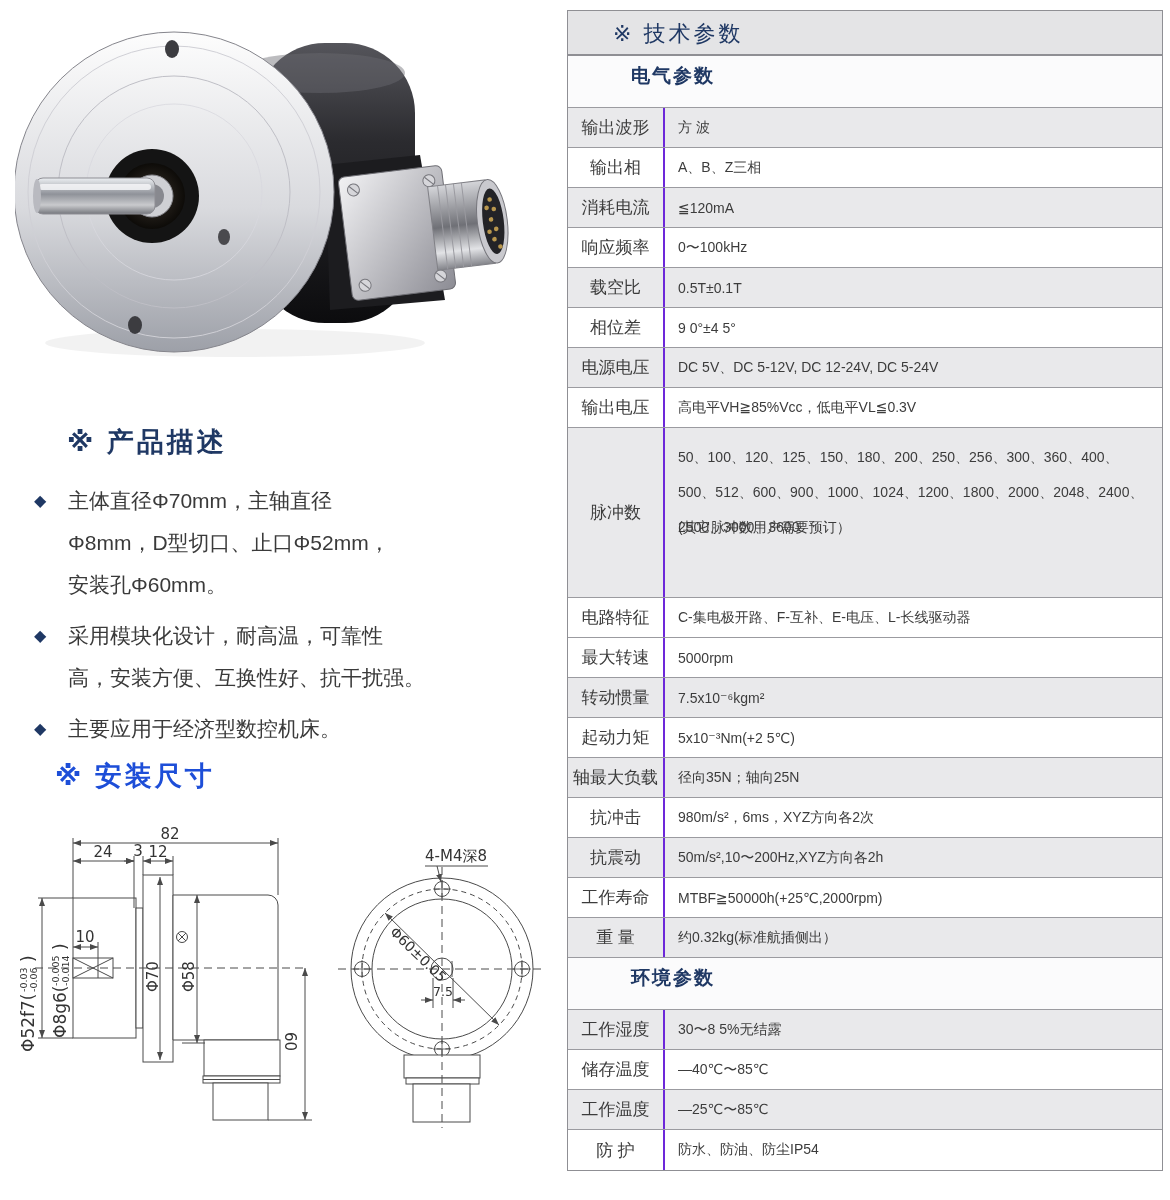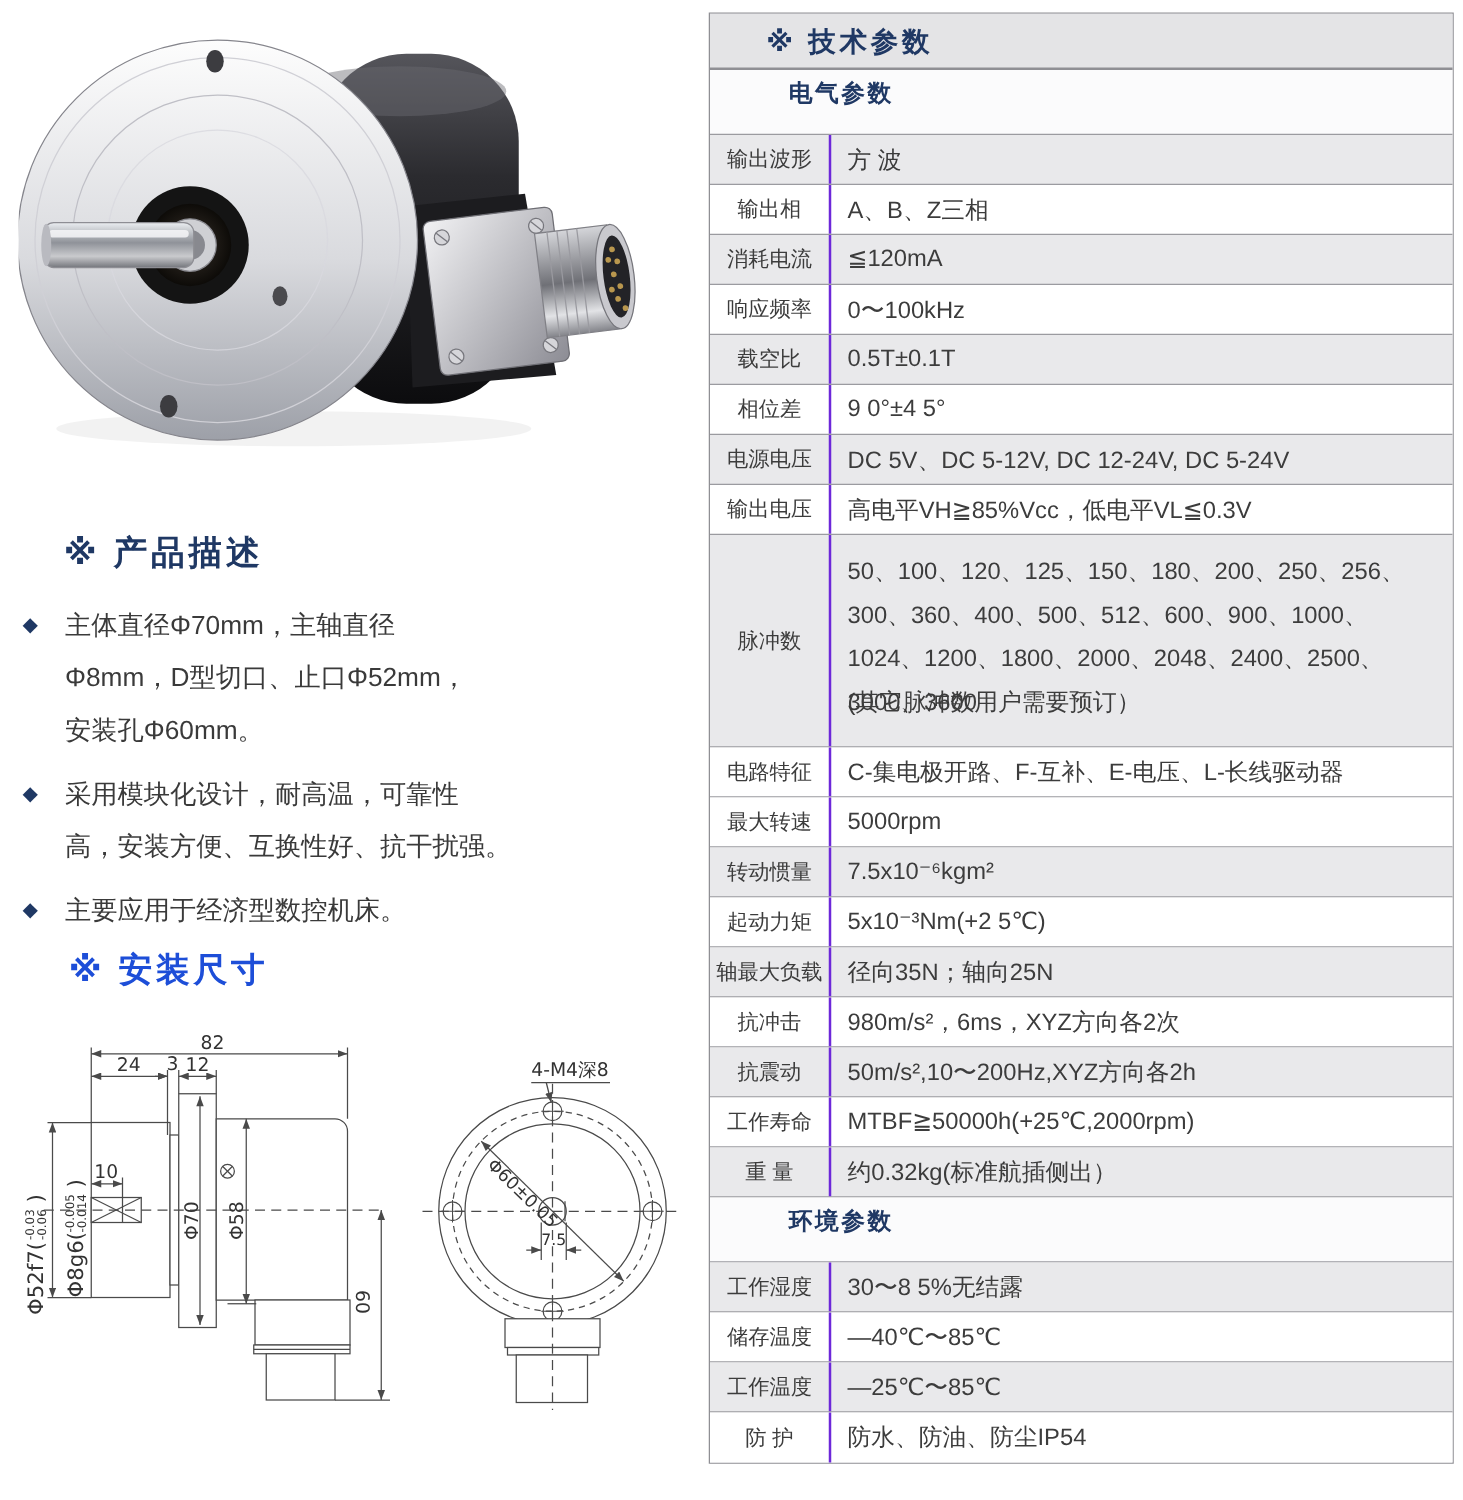--- a/index.html
+++ b/index.html
@@ -1,37 +1,37 @@
 <!DOCTYPE html>
 <html><head>
 <meta charset="utf-8">
 <style>
   html,body{margin:0;padding:0;background:#fff;}
   .page{position:relative;width:1170px;height:1200px;background:#ffffff;overflow:hidden;
         font-family:"Liberation Sans","DejaVu Sans",sans-serif;color:#3c3c3c;}
   
   .photo{position:absolute;left:15px;top:5px;width:505px;height:385px;}
-  .desc{position:absolute;left:16px;top:424px;width:535px;}
+  .desc{position:absolute;left:32px;top:424px;width:535px;}
   .sec-heading{font-size:27px;font-weight:bold;color:#1f3864;letter-spacing:3px;margin:0 0 20px 35px;}
   .bullet{position:relative;padding-left:36px;margin-bottom:9px;font-size:21px;line-height:42px;color:#3a3a3a;}
   .bullet .diamond{position:absolute;left:2px;top:0;font-size:16px;line-height:42px;color:#1f3864;}
   .dims-heading{position:absolute;left:55px;top:758px;font-size:27px;font-weight:bold;color:#1d4ed8;letter-spacing:3px;}
   .drawing{position:absolute;left:0px;top:820px;width:565px;height:380px;}
   
   .spec{position:absolute;left:567px;top:10px;width:596px;border:1px solid #8f8f94;box-sizing:border-box;background:#fff;}
-  .spec-title{height:45px;line-height:45px;background:#e4e4e6;color:#1f3864;font-weight:bold;font-size:22px;
+  .spec-title{height:45px;line-height:45px;background:#e4e4e6;color:#1f3864;font-weight:normal;font-size:22px;
               letter-spacing:3px;padding-left:45px;border-bottom:2px solid #8f8f94;box-sizing:border-box;}
   .section-row{height:52px;line-height:40px;padding-left:63px;color:#1f3864;font-weight:bold;font-size:19px;
                letter-spacing:2px;border-bottom:1px solid #9b9ba0;box-sizing:border-box;background:#fbfbfc;}
   .row{display:flex;height:40px;border-bottom:1px solid #9b9ba0;box-sizing:border-box;background:#fff;}
   .row.shaded{background:#e9e9eb;}
   .row:last-child{border-bottom:none;}
   .row .label{width:97px;flex:0 0 97px;display:flex;align-items:center;justify-content:center;text-align:center;
               font-size:17px;border-right:2px solid #6d28d9;box-sizing:border-box;}
-  .row .value{flex:1;display:flex;align-items:center;padding:0 13px;font-size:19px;}
+  .row .value{flex:1;display:flex;align-items:center;padding:0 13px;font-size:14px;}
   .row.pulse{height:170px;}
   .row.pulse .label{align-items:center;}
   .row.pulse .value{display:block;padding:12px 14px 0 13px;line-height:35px;}
   .pulse-numbers{display:block;}
   .pulse-note{display:block;text-align:left;margin-top:-35px;padding-right:4px;}
   svg text{font-family:"DejaVu Sans","Liberation Sans",sans-serif;}
 </style>
 </head>
 <body>
 

